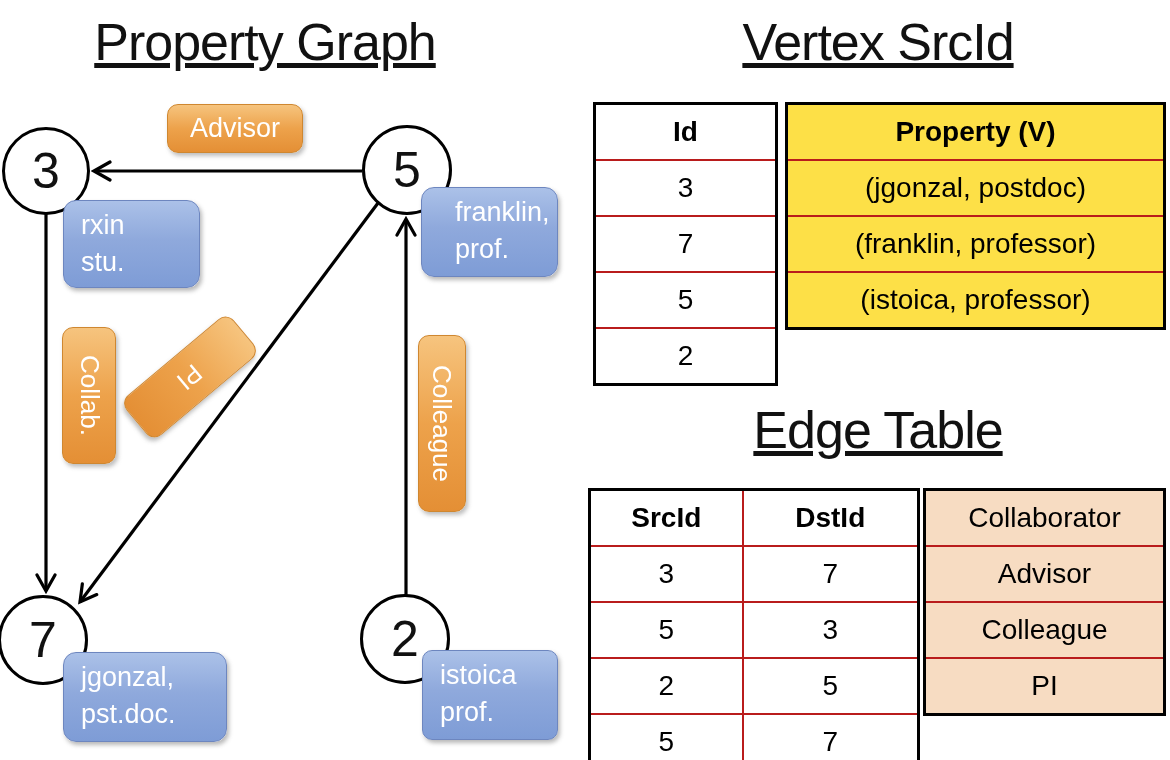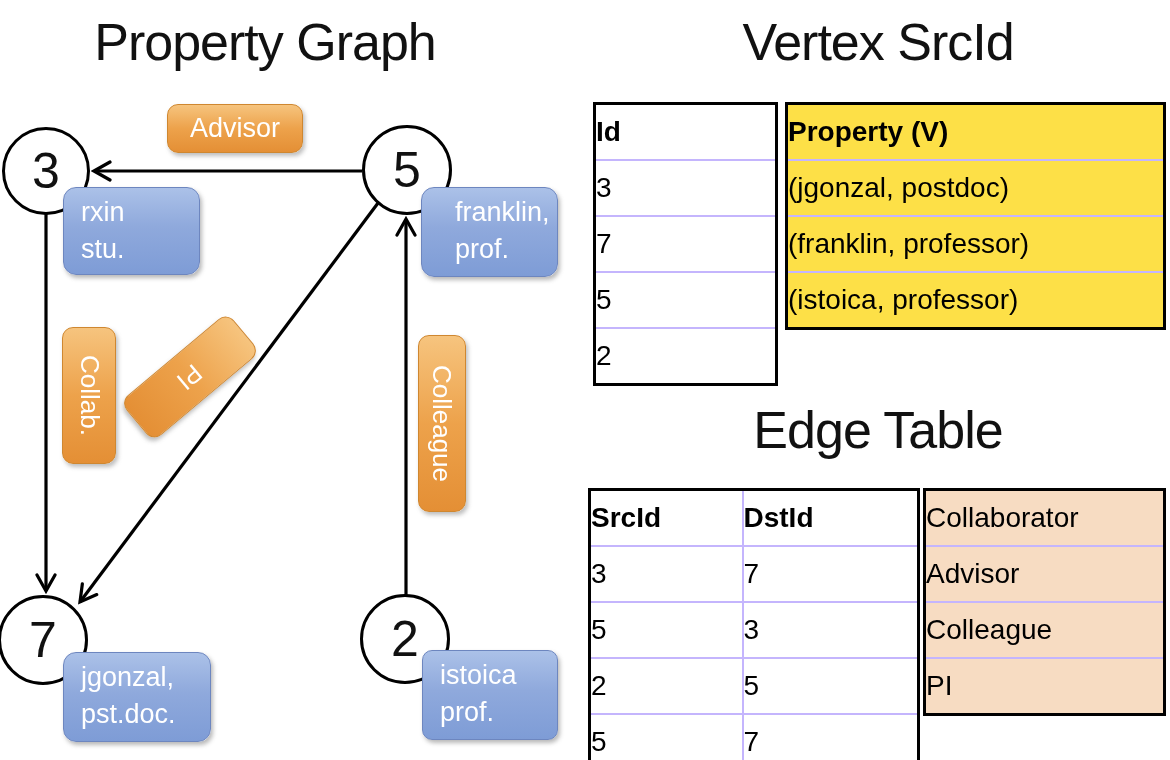--- a/index.html
+++ b/index.html
@@ -2,21 +2,21 @@
 <html><head>
 <meta charset="utf-8">
 <style>
   html,body{margin:0;padding:0;background:#fff;}
   #canvas{
     position:relative;width:1170px;height:760px;background:#fff;overflow:hidden;
     font-family:"Liberation Sans",sans-serif;color:#000;
   }
   .title{
     position:absolute;text-align:center;font-size:52px;font-weight:300;
-    letter-spacing:-1px;line-height:60px;color:#111;white-space:nowrap;
+    letter-spacing:-1px;line-height:60px;color:#111;white-space:nowrap;text-decoration:underline;
   }
   #graph-title{left:0;top:12px;width:530px;}
   #vertex-title{left:590px;top:12px;width:576px;}
   #edge-title{left:590px;top:400px;width:576px;}
 
   #edge-svg{position:absolute;left:0;top:0;width:560px;height:760px;}
 
   .node{
     position:absolute;box-sizing:border-box;border:3.5px solid #000;border-radius:50%;
     background:#fff;display:flex;align-items:center;justify-content:center;
@@ -26,23 +26,23 @@
   #node-5{left:362px;top:125px;width:90px;height:90px;}
   #node-7{left:-2px;top:595px;width:90px;height:90px;}
   #node-2{left:360px;top:594px;width:90px;height:90px;}
 
   .vbox{
     position:absolute;box-sizing:border-box;border-radius:13px;
     background:linear-gradient(180deg,#abc1e8 0%,#8fa9dc 45%,#7e9cd6 100%);
     border:1px solid #6d86bf;box-shadow:2px 3px 4px rgba(100,100,100,.45);
     color:#fff;font-size:27px;line-height:37px;padding:6px 0 0 17px;
   }
-  #box-rxin{left:63px;top:187px;width:137px;height:88px;}
+  #box-rxin{left:63px;top:200px;width:137px;height:88px;}
   #box-franklin{left:421px;top:187px;width:137px;height:90px;padding-left:33px;}
-  #box-jgonzal{left:63px;top:652px;width:148px;height:90px;}
+  #box-jgonzal{left:63px;top:652px;width:164px;height:90px;}
   #box-istoica{left:422px;top:650px;width:136px;height:90px;border-radius:10px;}
   .vbox span{display:block;}
 
   .ebox{
     position:absolute;box-sizing:border-box;border-radius:11px;
     background:linear-gradient(180deg,#f6c47e 0%,#eda24b 50%,#e48f35 100%);
     border:1px solid #cf8730;box-shadow:2px 3px 4px rgba(110,110,110,.45);
     color:#fff;display:flex;align-items:center;justify-content:center;
     font-size:27px;
   }
@@ -50,21 +50,21 @@
   #label-collab{left:62px;top:327px;width:54px;height:137px;font-size:26px;}
   #label-colleague{left:418px;top:335px;width:48px;height:177px;font-size:26px;}
   #label-pi{left:164px;top:307px;width:52px;height:140px;transform:rotate(50deg);font-size:25px;}
   .rot{transform:rotate(90deg);white-space:nowrap;}
 
   table{
     position:absolute;border-collapse:collapse;table-layout:fixed;
     border:3px solid #000;
   }
   td,th{
-    border:2px solid #c4b5fd;height:54px;text-align:left;vertical-align:middle;
+    border:2px solid #b91c1c;height:54px;text-align:center;vertical-align:middle;
     font-size:28px;padding:0;overflow:hidden;white-space:nowrap;
   }
   th{font-weight:bold;}
   #vt-id{left:593px;top:102px;width:185px;}
   #vt-prop{left:785px;top:102px;width:381px;}
   #vt-prop td,#vt-prop th{background:#fde047;}
   #et-ids{left:588px;top:488px;width:329px;}
   #et-prop{left:923px;top:488px;width:243px;}
   #et-prop td,#et-prop th{background:#f7dcc2;}
 </style>

